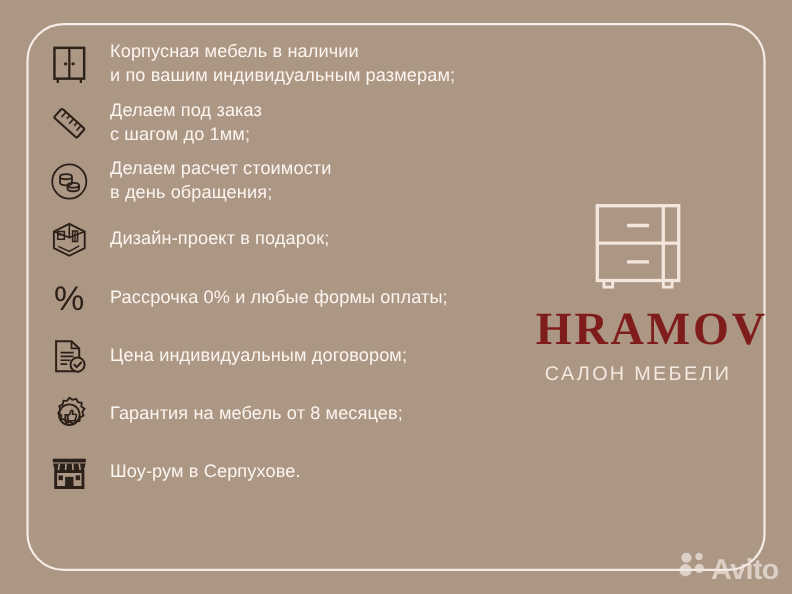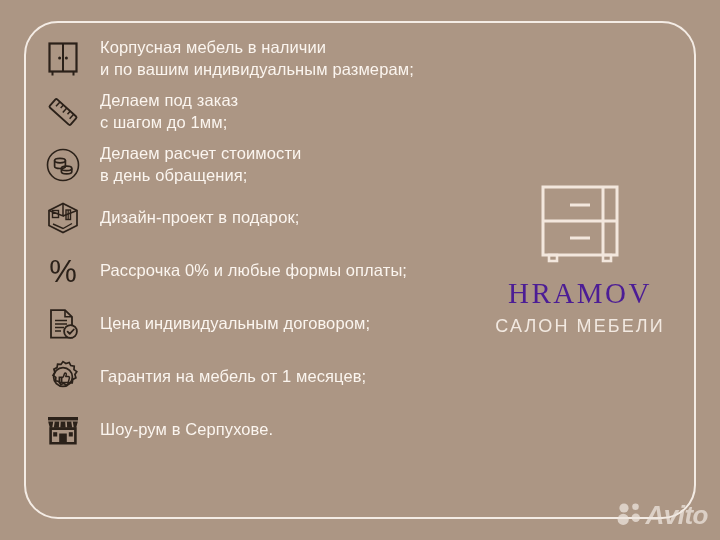--- a/index.html
+++ b/index.html
@@ -91,44 +91,44 @@
     text-align: center;
   }
 
   .logo-mark {
     display: flex;
     justify-content: center;
     margin-bottom: 10px;
   }
 
   .logo-name {
-    color: #4c1d95;
+    color: #7f1d1d;
     font-family: "Liberation Serif", serif;
-    font-size: 29px;
+    font-size: 42px;
     letter-spacing: 2.5px;
     line-height: 1;
     margin-bottom: 9px;
+    font-weight: bold;
   }
 
   .logo-sub {
     color: #f2e9e1;
     font-size: 18px;
     letter-spacing: 2.1px;
     line-height: 1;
   }
 
   
   .watermark {
     position: absolute;
     right: 12px;
     bottom: 10px;
     display: flex;
-    align-items: flex-start;
+    align-items: flex-end;
     opacity: 0.72;
-    font-style: italic;
   }
   .watermark-dots { margin-right: 3px; }
   .watermark-text {
     color: # efe7e0;
     color: #efe7e0;
     font-size: 26px;
     font-weight: bold;
     letter-spacing: -0.5px;
     line-height: 1;
   }
@@ -233,21 +233,21 @@
         <svg width="36" height="36" viewBox="0 0 36 36">
           <g fill="none" stroke="#2b2119" stroke-width="1.7">
             <path d="M18 2.6
                      l2.9 1.9 3.3 -1 1.6 3.1 3.4 0.6 -0.2 3.4 2.8 2 -1.9 2.9 1 3.3 -3.1 1.6 -0.6 3.4 -3.4 -0.2 -2 2.8 -2.9 -1.9 -3.3 1 -1.6 -3.1 -3.4 -0.6 0.2 -3.4 -2.8 -2 1.9 -2.9 -1 -3.3 3.1 -1.6 0.6 -3.4 3.4 0.2 Z"></path>
             <circle cx="18" cy="18" r="9.4"></circle>
           </g>
           <path d="M14.3 18.2 h2.2 v5.3 h-2.2 Z" fill="none" stroke="#2b2119" stroke-width="1.5"></path>
           <path d="M16.5 19 c1.1 -0.4 1.9 -1.3 2.4 -2.6 0.4 -1 0.3 -2.4 1.3 -2.4 0.9 0 1.2 0.9 1 1.9 l-0.4 1.7 h2.5 c0.8 0 1.3 0.7 1.1 1.5 l-0.9 3.3 c-0.2 0.7 -0.8 1.1 -1.5 1.1 h-5.5 Z" fill="none" stroke="#2b2119" stroke-width="1.5" stroke-linejoin="round"></path>
         </svg>
       </span>
-      <span class="feature-text">Гарантия на мебель от 1 месяцев;</span>
+      <span class="feature-text">Гарантия на мебель от 8 месяцев;</span>
     </div>
 
     <div class="feature">
       <span class="feature-icon">
         <svg width="36" height="34" viewBox="0 0 36 34">
           <rect x="3" y="4" width="30" height="3.4" fill="#2b2119"></rect>
           <path d="M3.2 8.4 h29.6 l-1.6 6.4 h-26.4 Z" fill="#2b2119"></path>
           <g stroke="#ac9684" stroke-width="1.5">
             <line x1="9" y1="8.4" x2="8" y2="14.8"></line>
             <line x1="15" y1="8.4" x2="14.6" y2="14.8"></line>

